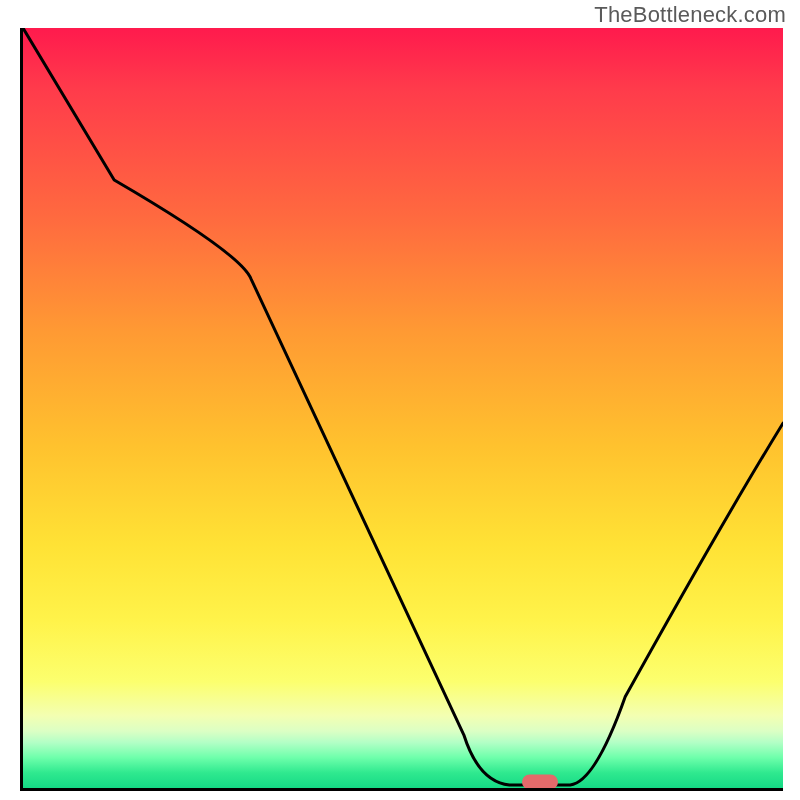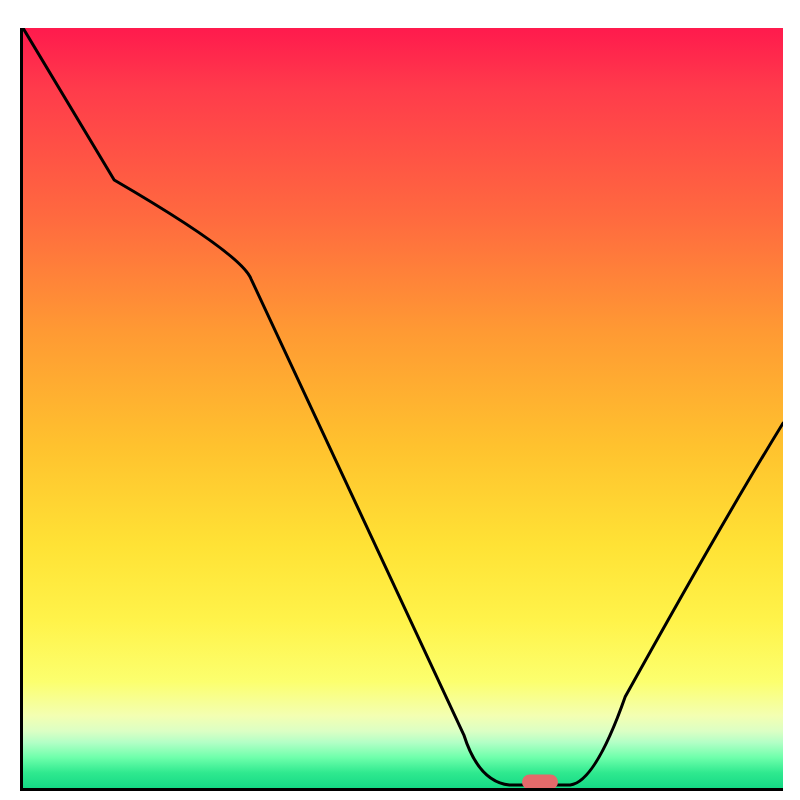--- a/index.html
+++ b/index.html
@@ -74,20 +74,21 @@
     height: 15px;
     border-radius: 8px;
     background: #e36a6a;
     transform: translate(-50%, -50%);
   }
 </style>
 </head>
 <body>
 
 <div class="container">
+  <div class="watermark">TheBottleneck.com</div>
 
   <div class="plot-area">
     <div class="gradient"></div>
     <svg class="curve" viewBox="0 0 760 760" preserveAspectRatio="none">
       <path id="curve-path" d="M 0 0 L 91.2 152 Q 218 225.79999999999995 228 250.79999999999995 L 440.79999999999995 706.8 Q 455.79999999999995 754 486.40000000000003 757 L 547.1999999999999 757 Q 572.1999999999999 754 602.1999999999999 668.8 Q 699.2 494 760 395.2"></path>
     </svg>
     <div id="marker" class="marker" style="left: 516.8px; top: 754px; background: rgb(227, 106, 106);"></div>
   </div>
 </div>
 

